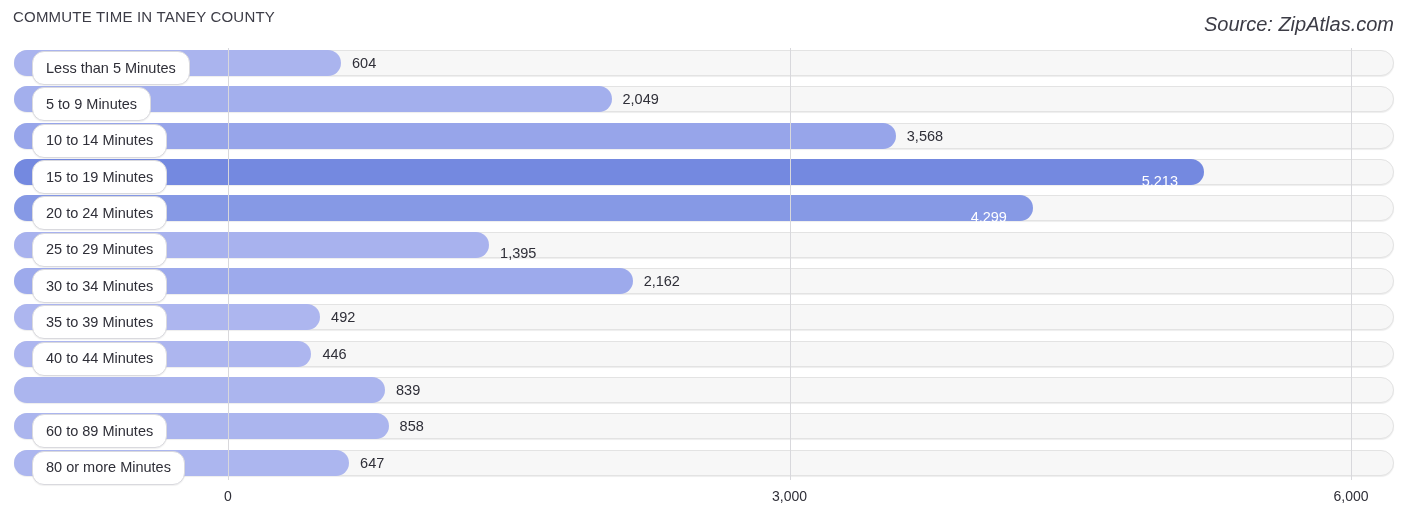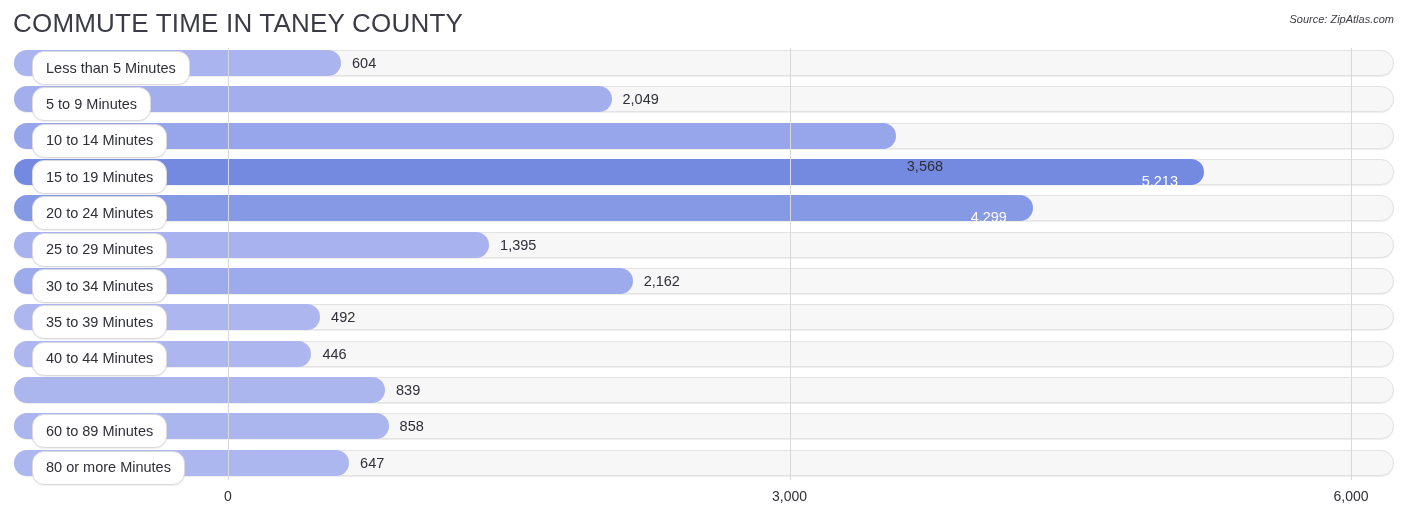--- a/index.html
+++ b/index.html
@@ -19,31 +19,31 @@
   .header {
     position: absolute;
     top: 0; left: 0;
     width: 1406px;
     height: 44px;
   }
   .chart-title {
     position: absolute;
     left: 13px;
     top: 8px;
-    font-size: 26px;
+    font-size: 15px;
     font-weight: 400;
     letter-spacing: 0.2px;
     color: #3c3c46;
     white-space: nowrap;
   }
   .source-note {
     position: absolute;
     right: 12px;
     top: 13px;
-    font-size: 11px;
+    font-size: 20px;
     font-style: italic;
     color: #3c3c46;
     white-space: nowrap;
   }
 
   
   .plot {
     position: absolute;
     left: 0;
     top: 44px;
@@ -186,21 +186,21 @@
           <span>5 to 9 Minutes</span>
         </div>
         <div class="value-out" style="left: 608.505px;">2,049</div>
       </div>
       <div class="row" style="top: 78.66px;">
         <div class="track"></div>
         <div class="bar" style="width: 881.811px; background: rgb(151, 165, 234);"></div>
         <div class="label-pill">
           <span>10 to 14 Minutes</span>
         </div>
-        <div class="value-out" style="left: 892.811px; margin-top: 30px;">3,568</div>
+        <div class="value-out" style="left: 892.811px;">3,568</div>
       </div>
       <div class="row" style="top: 114.99px;">
         <div class="track"></div>
         <div class="bar" style="width: 1189.7px; background: rgb(116, 137, 224);"></div>
         <div class="label-pill">
           <span>15 to 19 Minutes</span>
         </div>
         <div class="value-in" style="left: 1127.7px;">5,213</div>
       </div>
       <div class="row" style="top: 151.32px;">
@@ -210,21 +210,21 @@
           <span>20 to 24 Minutes</span>
         </div>
         <div class="value-in" style="left: 956.63px;">4,299</div>
       </div>
       <div class="row" style="top: 187.65px;">
         <div class="track"></div>
         <div class="bar" style="width: 475.098px; background: rgb(168, 178, 238);"></div>
         <div class="label-pill">
           <span>25 to 29 Minutes</span>
         </div>
-        <div class="value-out" style="left: 486.098px;">1,395</div>
+        <div class="value-out" style="left: 486.098px; margin-top: 8px;">1,395</div>
       </div>
       <div class="row" style="top: 223.98px;">
         <div class="track"></div>
         <div class="bar" style="width: 618.654px; background: rgb(157, 170, 236);"></div>
         <div class="label-pill">
           <span>30 to 34 Minutes</span>
         </div>
         <div class="value-out" style="left: 629.654px;">2,162</div>
       </div>
       <div class="row" style="top: 260.31px;">

